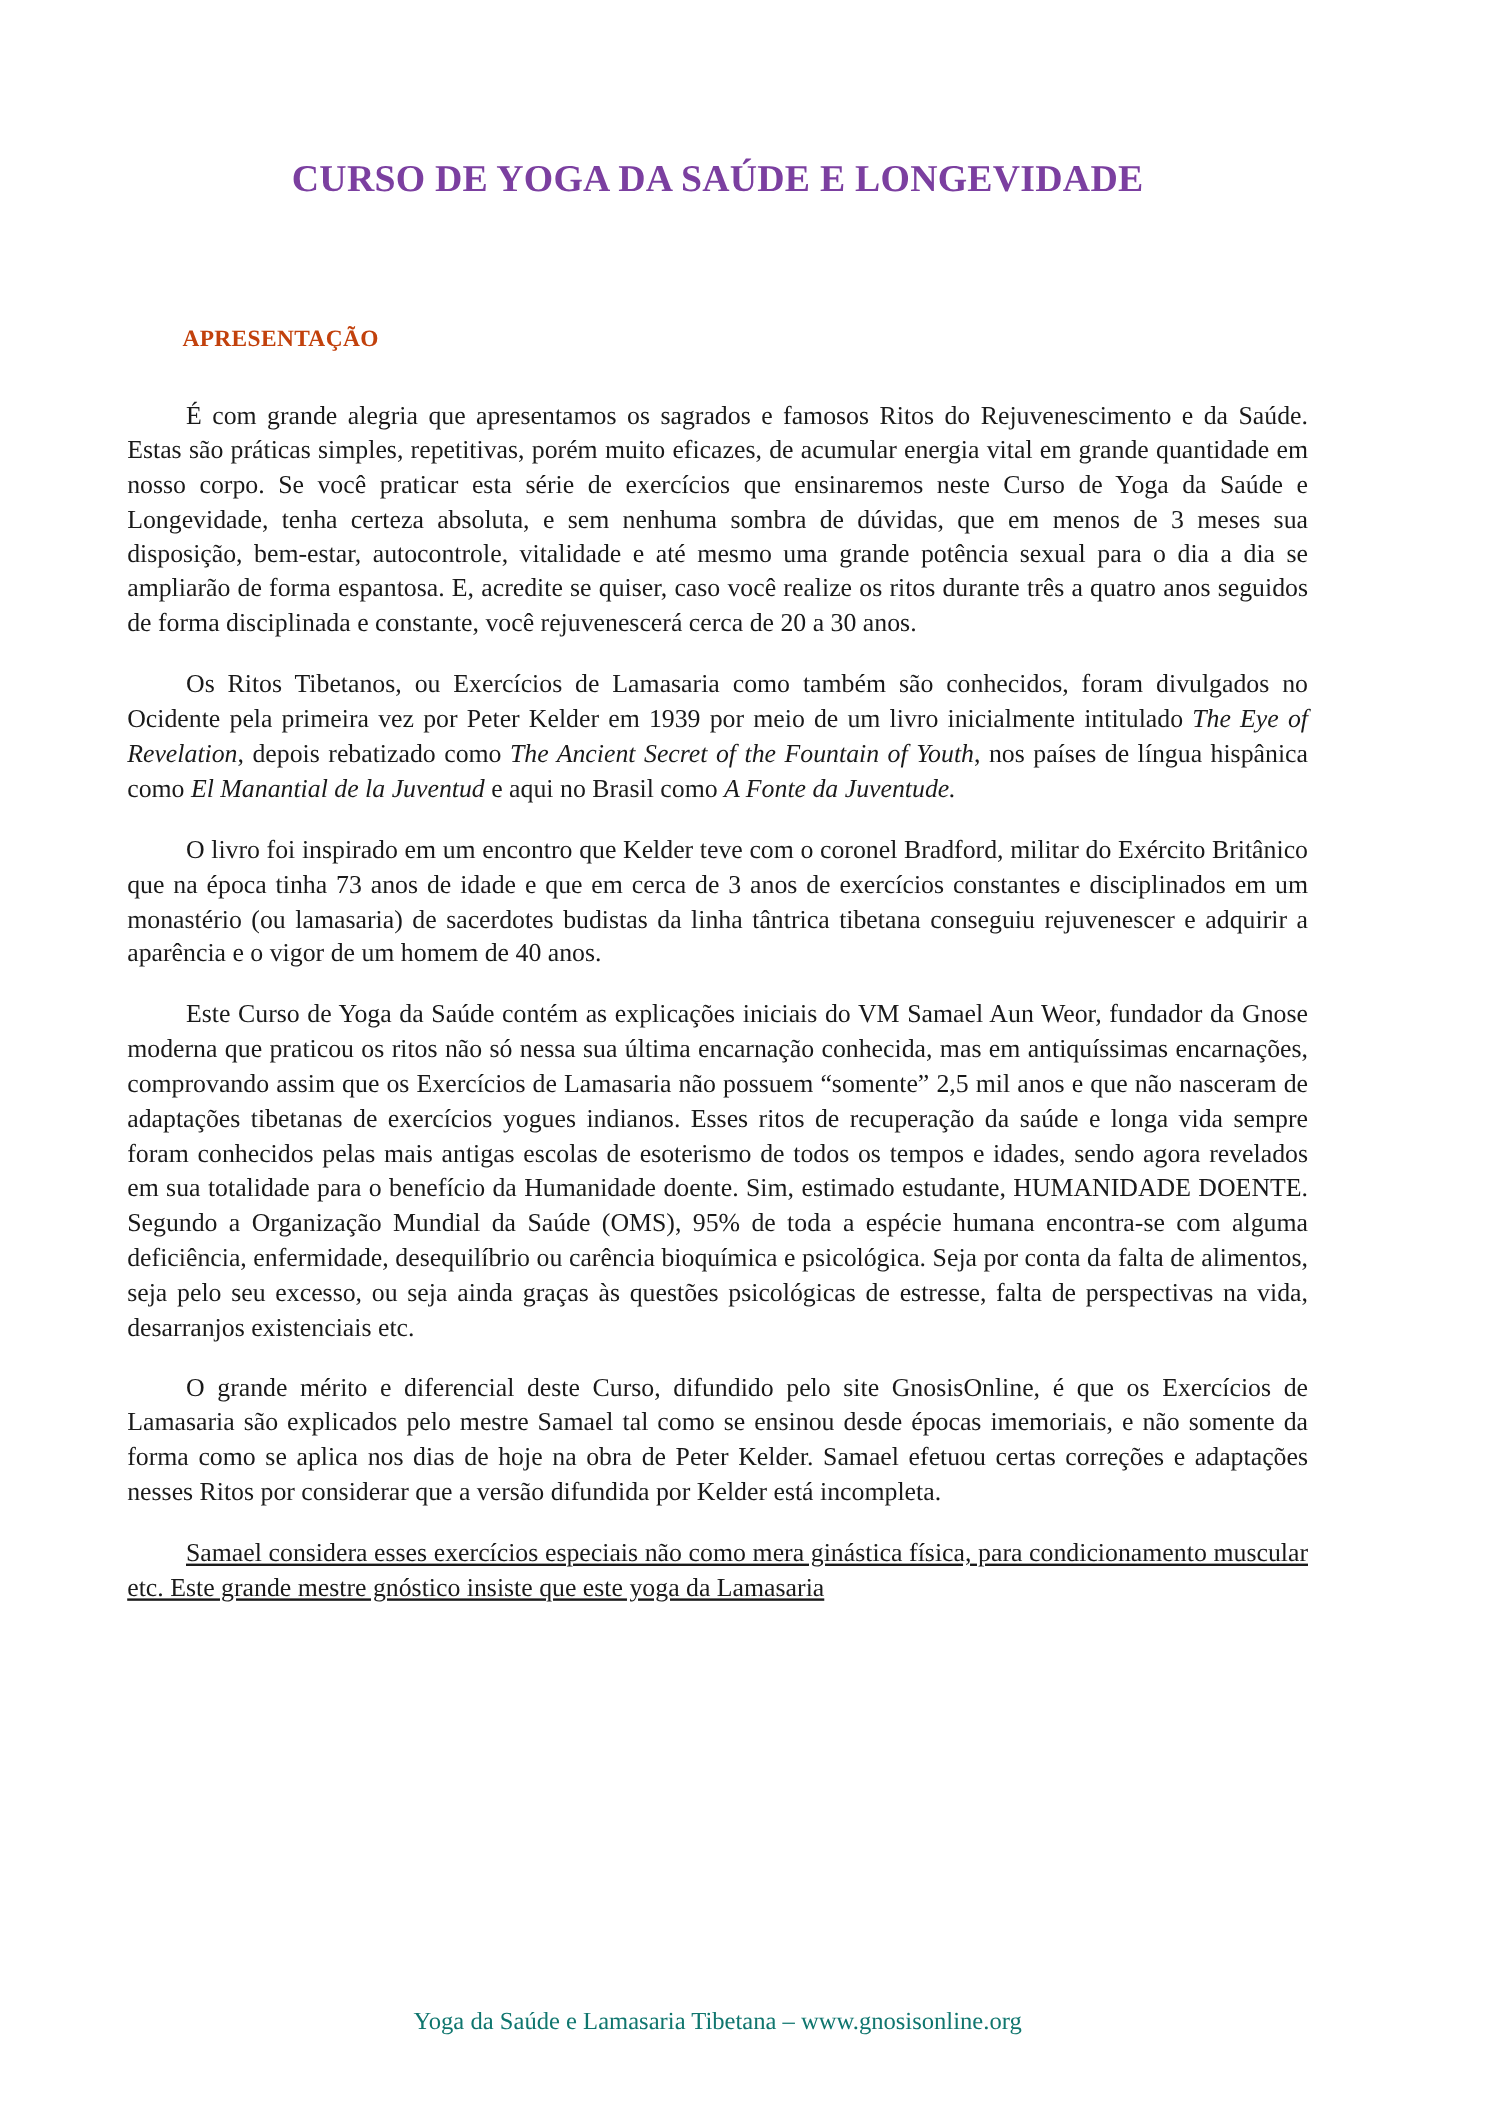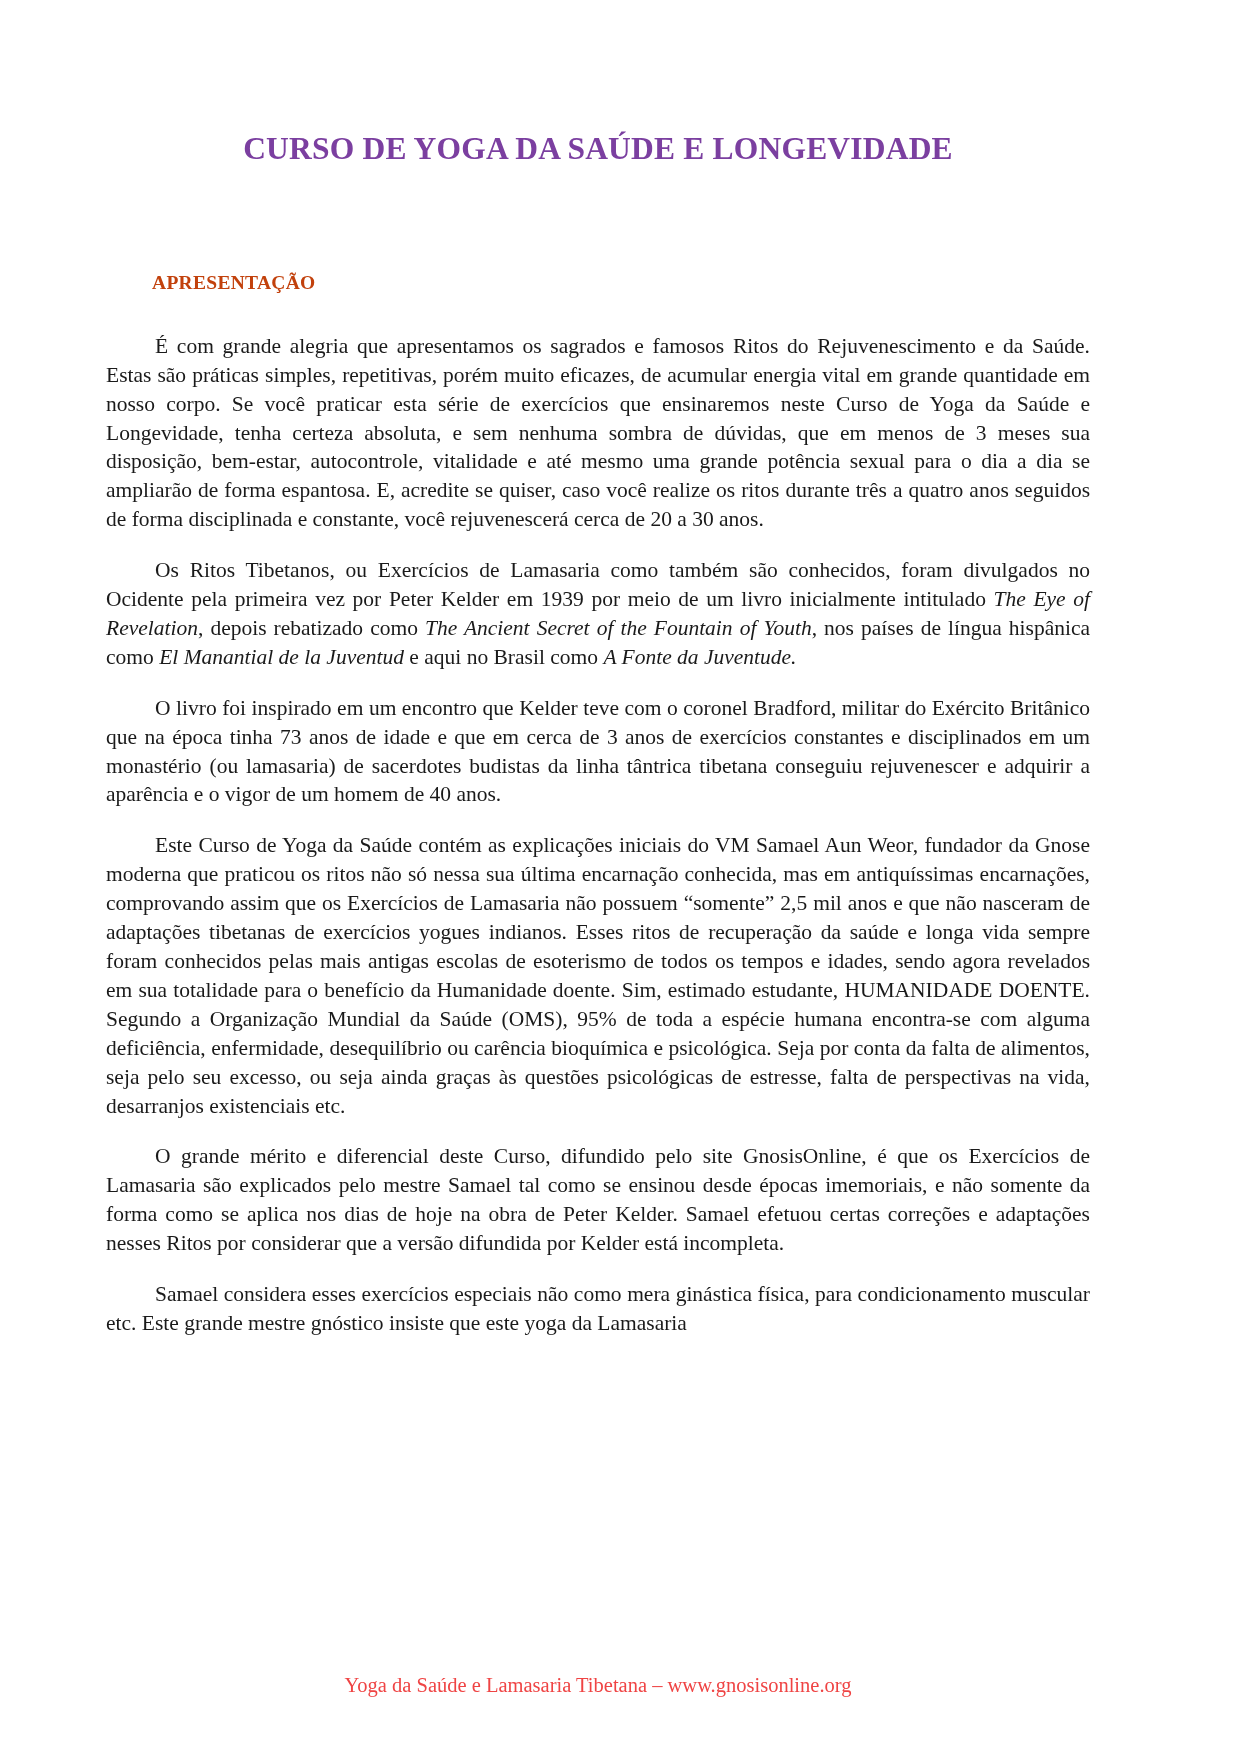--- a/index.html
+++ b/index.html
@@ -43,31 +43,32 @@
   p.para {
     font-size: 21.5px;
     line-height: 1.345;
     text-align: justify;
     margin: 0 0 22px 0;
     text-indent: 49px;
     color: #1a1a1a;
   }
   p.para:last-of-type {
     margin-bottom: 0;
+    text-decoration: underline;
   }
   em {
   }
   .footer {
     position: absolute;
     left: 0;
     right: 0;
     bottom: 58px;
     text-align: center;
     font-size: 20.5px;
-    color: #ef4444;
+    color: #0f766e;
   }
 </style>
 </head>
 <body>
 
 <div class="page">
 
   <h1 class="doc-title">CURSO DE YOGA DA SAÚDE E LONGEVIDADE</h1>
 
   <h2 class="section-heading">APRESENTAÇÃO</h2>

